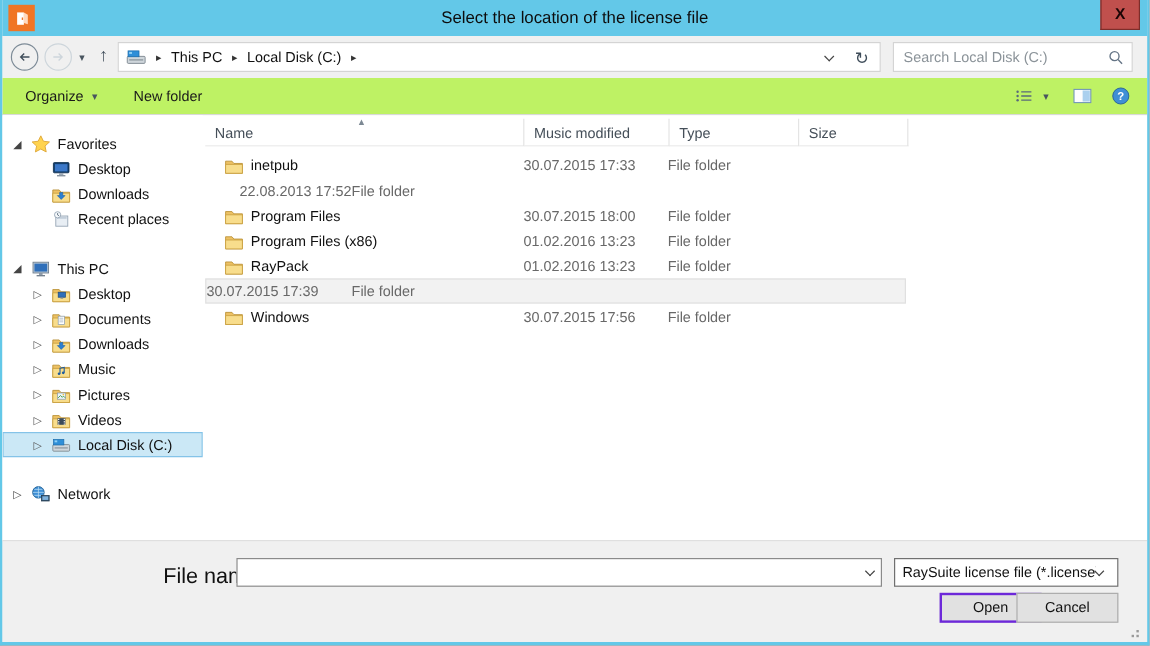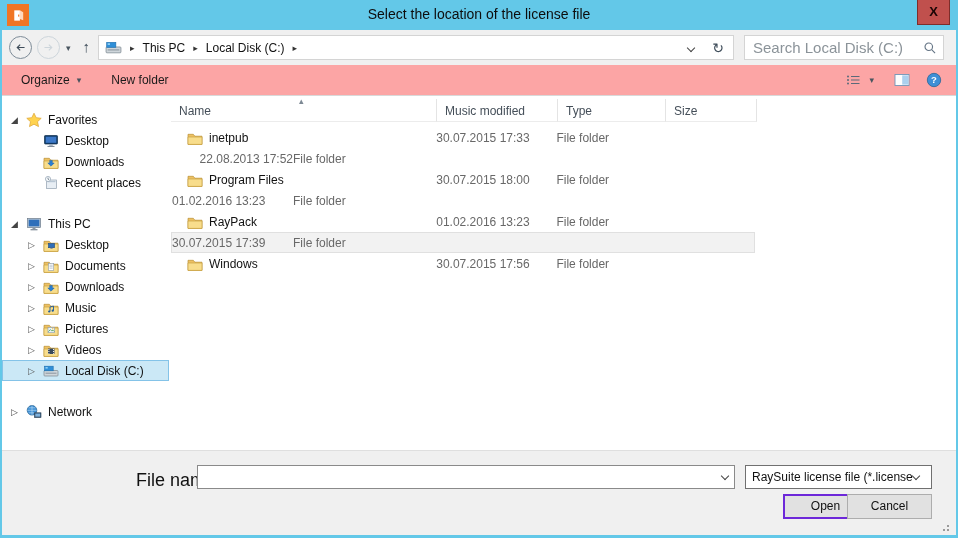--- a/index.html
+++ b/index.html
@@ -25,25 +25,25 @@
   .tri-down{font-size:9px;color:#49555f;padding:0 6px;flex:none;}
   .up-arrow{font-size:15px;color:#3e4c59;padding:0 8px 2px 6px;flex:none;}
   .addr-box{flex:1;height:25px;background:#fff;border:1px solid #d4d4d4;display:flex;align-items:center;padding:0 4px 0 6px;min-width:0;}
   .addr-box .ico{width:17px;height:15px;flex:none;}
   .crumb-sep{font-size:9px;color:#333;padding:0 8px;flex:none;}
   .crumb{font-size:12px;color:#111;flex:none;}
   .addr-spacer{flex:1;}
   .addr-chev{padding:0 7px;}
   .refresh{font-size:14px;color:#3e4c59;padding:0 5px;flex:none;}
   .search-box{width:200px;height:25px;background:#fff;border:1px solid #d4d4d4;margin-left:10px;display:flex;align-items:center;padding:0 6px;flex:none;}
-  .search-box input{flex:1;border:none;outline:none;font-family:"Liberation Sans",sans-serif;font-size:15px;color:#333;min-width:0;background:transparent;}
+  .search-box input{flex:1;border:none;outline:none;font-family:"Liberation Sans",sans-serif;font-size:12px;color:#333;min-width:0;background:transparent;}
   .search-box input::placeholder{color:#8b9399;}
   .search-box svg{width:14px;height:14px;flex:none;}
   
-  .toolbar{position:absolute;left:0;top:65px;width:954px;height:31px;background:#fca5a5;border-bottom:1px solid #d9d9d9;
+  .toolbar{position:absolute;left:0;top:65px;width:954px;height:31px;background:#bef264;border-bottom:1px solid #d9d9d9;
     display:flex;align-items:center;padding:0 14px 0 19px;font-size:12px;color:#1a1a1a;}
   .tb-item{display:flex;align-items:center;gap:7px;}
   .tb-newfolder{margin-left:30px;}
   .tb-right{margin-left:auto;display:flex;align-items:center;gap:4px;}
   .tb-right .ico{width:16px;height:16px;}
   .tb-right .tri-down{padding:0 4px;}
   .tb-gap{width:8px;}
   
   .main{position:absolute;left:0;top:96px;width:954px;height:354px;background:#fff;}
   
@@ -377,20 +377,29 @@
                   <path d="M1 7h14v7.4H1z" fill="#f8dd8c" stroke="#c9a03f" stroke-width="0.7"></path>
                 </svg>
               </span>
               <span>Program Files</span>
             </div>
             <span class="cell-dim" style="width: 121px;">30.07.2015 18:00</span>
             <span class="cell-dim" style="width: 108px;">File folder</span>
             <span class="cell-dim" style="width: 91px;"></span>
           </div>
           <div class="frow">
+            <div class="cell-name" style="width: 266px;">
+              <span class="ico">
+                <svg viewBox="0 0 16 16" width="16" height="16">
+                  <path d="M1 4.3h5.3l1.6 1.9H15v8.2H1z" fill="#edc164" stroke="#b98f33" stroke-width="0.7"></path>
+                  <path d="M1 7h14v7.4H1z" fill="#f8dd8c" stroke="#c9a03f" stroke-width="0.7"></path>
+                </svg>
+              </span>
+              <span>Program Files (x86)</span>
+            </div>
             <span class="cell-dim" style="width: 121px;">01.02.2016 13:23</span>
             <span class="cell-dim" style="width: 108px;">File folder</span>
             <span class="cell-dim" style="width: 91px;"></span>
           </div>
           <div class="frow">
             <div class="cell-name" style="width: 266px;">
               <span class="ico">
                 <svg viewBox="0 0 16 16" width="16" height="16">
                   <path d="M1 4.3h5.3l1.6 1.9H15v8.2H1z" fill="#edc164" stroke="#b98f33" stroke-width="0.7"></path>
                   <path d="M1 7h14v7.4H1z" fill="#f8dd8c" stroke="#c9a03f" stroke-width="0.7"></path>

